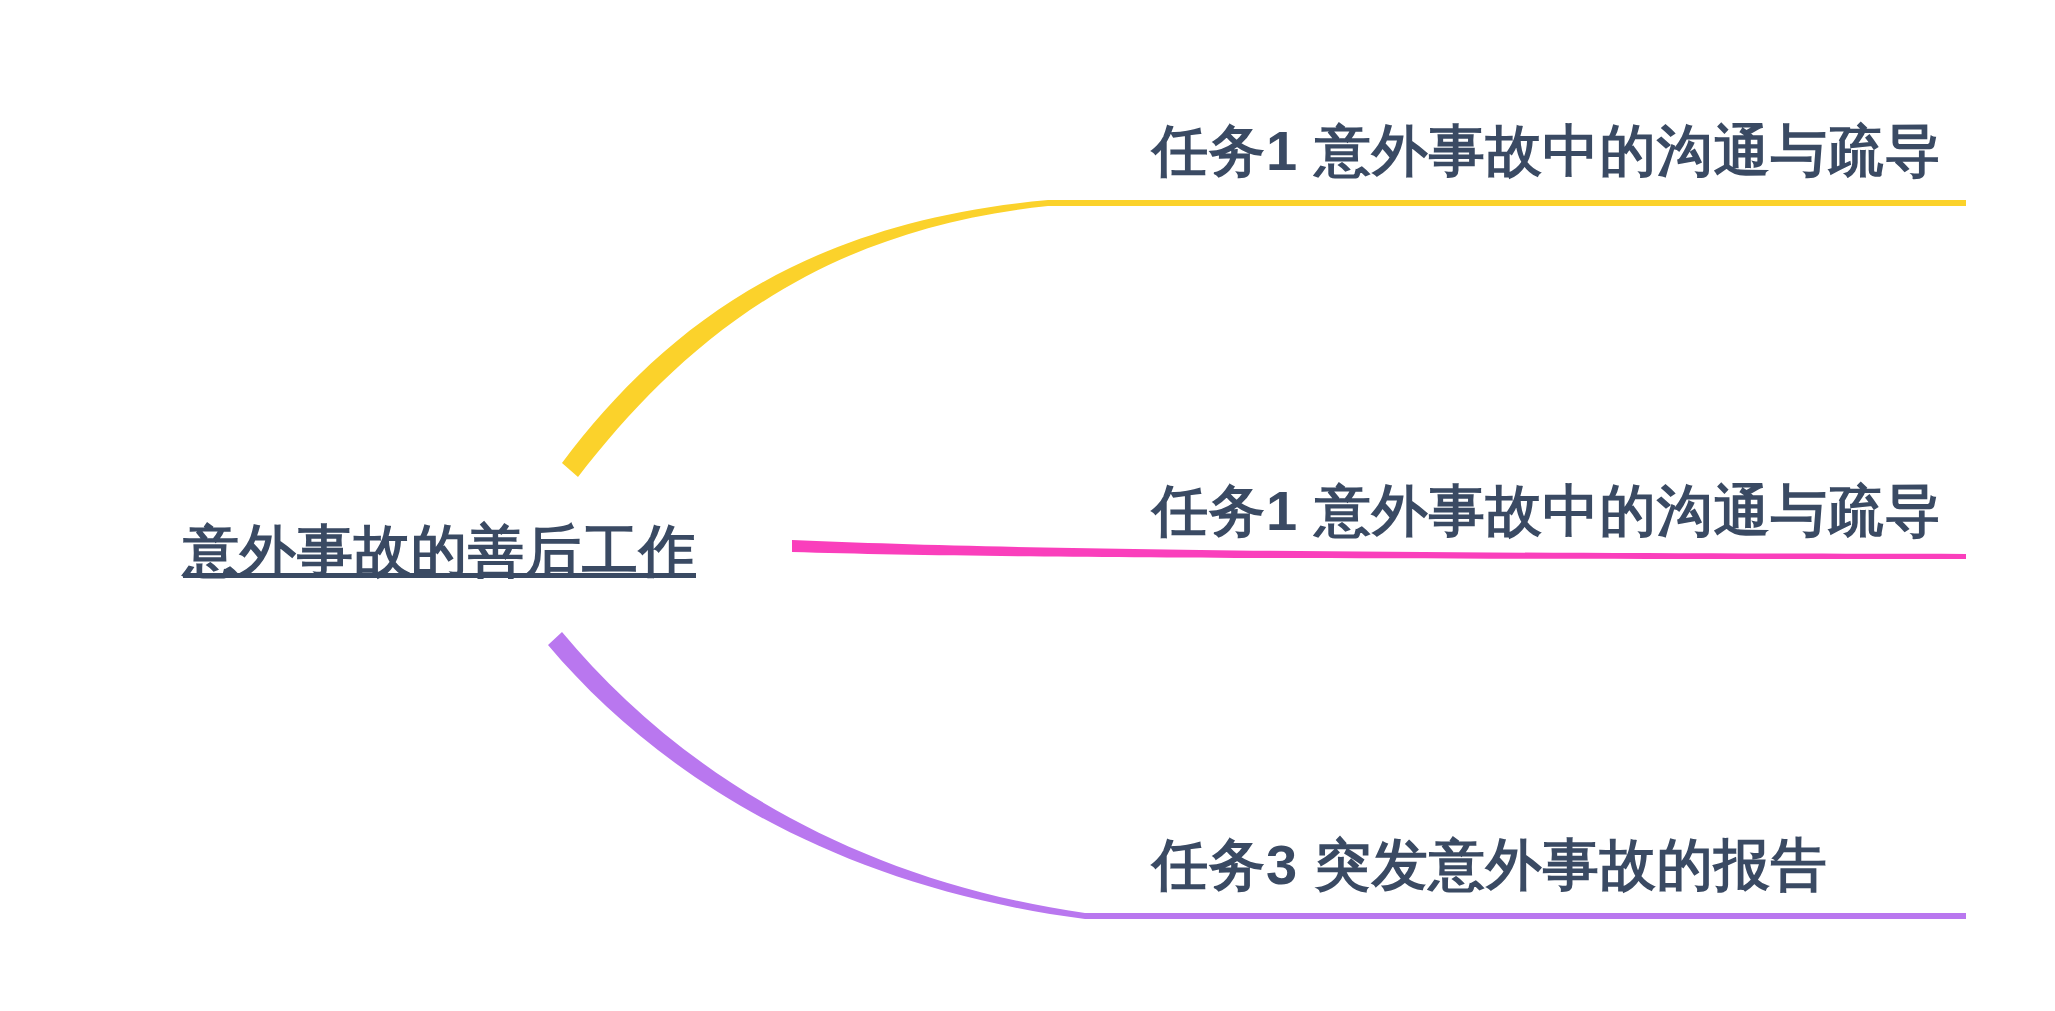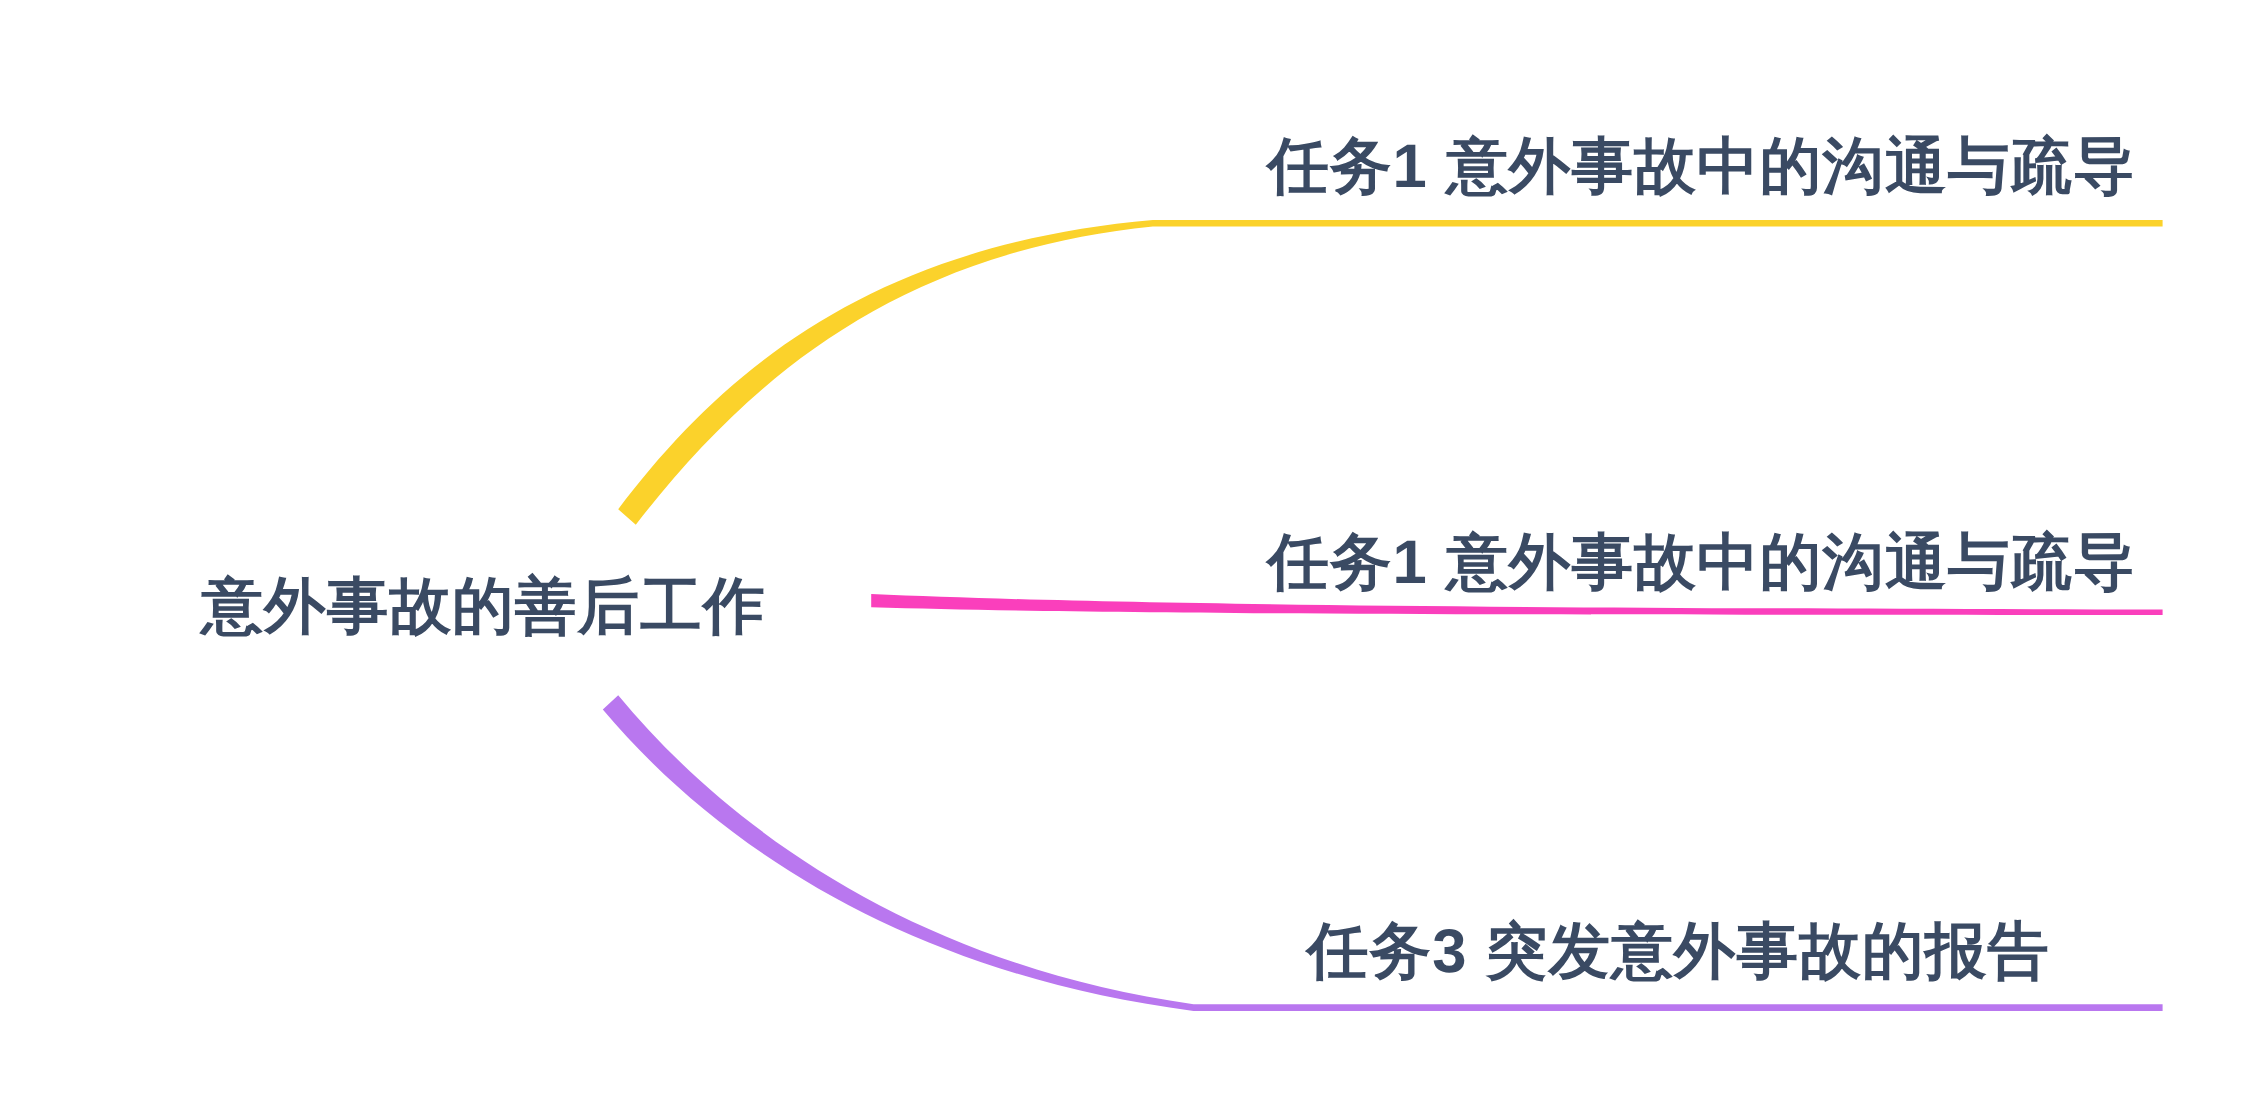--- a/index.html
+++ b/index.html
@@ -28,28 +28,29 @@
     white-space: nowrap;
     font-weight: bold;
     color: #3A4A63;
     line-height: 1.1;
     letter-spacing: 1px;
   }
   .root-label {
     font-size: 56px;
     left: 183px;
     top: 520px;
+    text-decoration: underline;
   }
   .branch-label {
     font-size: 56px;
     left: 1152px;
   }
   .branch-label-1 { top: 120px; }
   .branch-label-2 { top: 480px; }
-  .branch-label-3 { top: 834px; margin-left: 36px; }
+  .branch-label-3 { top: 834px; }
 </style>
 </head>
 <body>
 
 <div class="canvas">
 
   <svg class="branches-svg" viewBox="0 0 2055 1011" xmlns="http://www.w3.org/2000/svg">
 
     <path d="M 562 463
              C 662 330, 800 222, 1048 200

